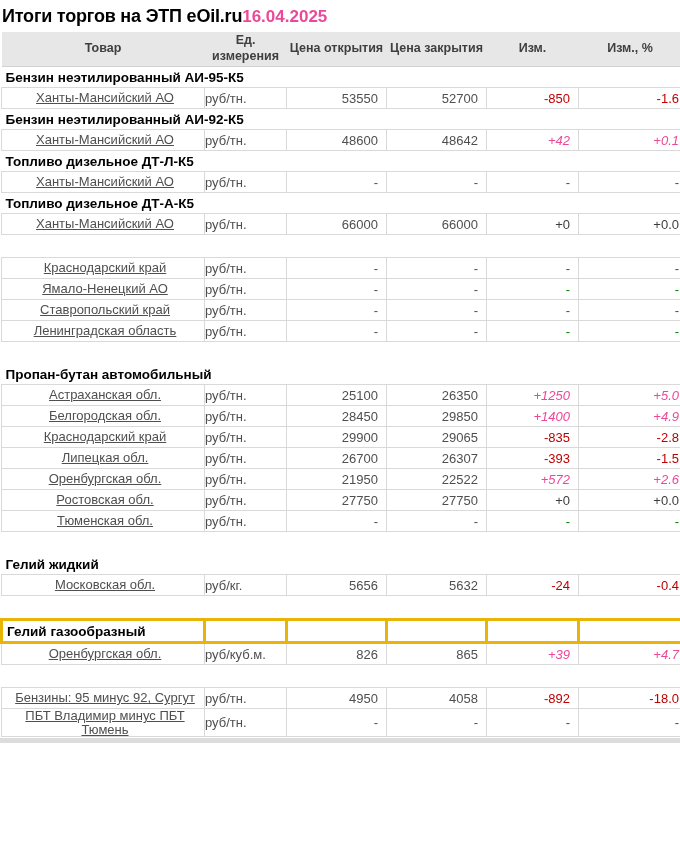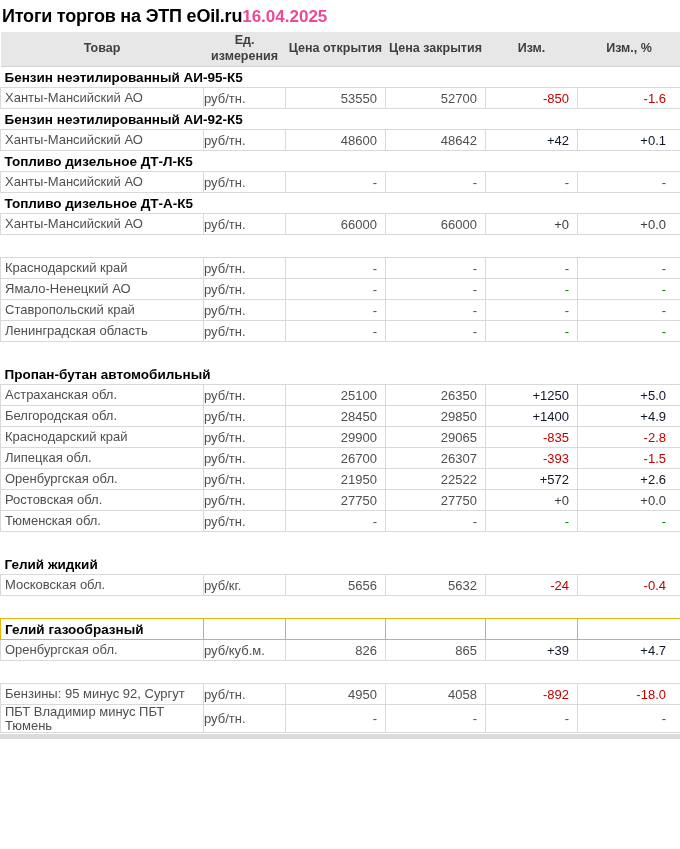--- a/index.html
+++ b/index.html
@@ -10,31 +10,31 @@
   .page-title{font-size:18px;font-weight:bold;color:#000;letter-spacing:-0.2px;}
   .page-date{font-size:17px;font-weight:bold;color:#ec4899;}
 
   table{width:680px;border-collapse:collapse;table-layout:fixed;}
   thead th{background:#e7e7e7;border:none;border-bottom:1px solid #d2d2d2;
     font-size:12.5px;font-weight:bold;color:#3f3f3f;text-align:center;
     vertical-align:middle;height:32px;line-height:1.25;padding:1px 2px;}
 
   tbody td{border:1px solid #d9d9d9;height:20px;font-size:13px;color:#4f4f4f;
     padding:0;vertical-align:middle;overflow:hidden;}
-  td.name{padding-left:4px;text-align:left;line-height:1.05;}
+  td.name{padding-left:4px;text-align:center;line-height:1.05;text-decoration:underline;}
   td.unit{}
   td.num{text-align:right;padding-right:8px;}
-  td.pct{text-align:right;padding-right:14px;}
+  td.pct{text-align:right;padding-right:2px;}
 
   tr.sec td{border:none;border-bottom:1px solid #d9d9d9;font-size:13.5px;
     font-weight:bold;color:#000;padding-left:4px;height:20px;}
-  tr.sec-bordered td{border:1px solid #eab308;}
+  tr.sec-bordered td{border:3px solid #eab308;}
   tr.gap td{border:none;height:22px;}
 
-  .up{color:#0f172a;}
+  .up{color:#ec4899;font-style:italic;}
   .down{color:#c00000;}
   .zero{color:#3d3d3d;}
   .none-chg{color:#008000;}
 
   .bottom-bar{width:680px;height:5px;background:#dcdcdc;margin-top:1px;}
 </style>
 </head>
 <body>
 
 <div class="page-header">

